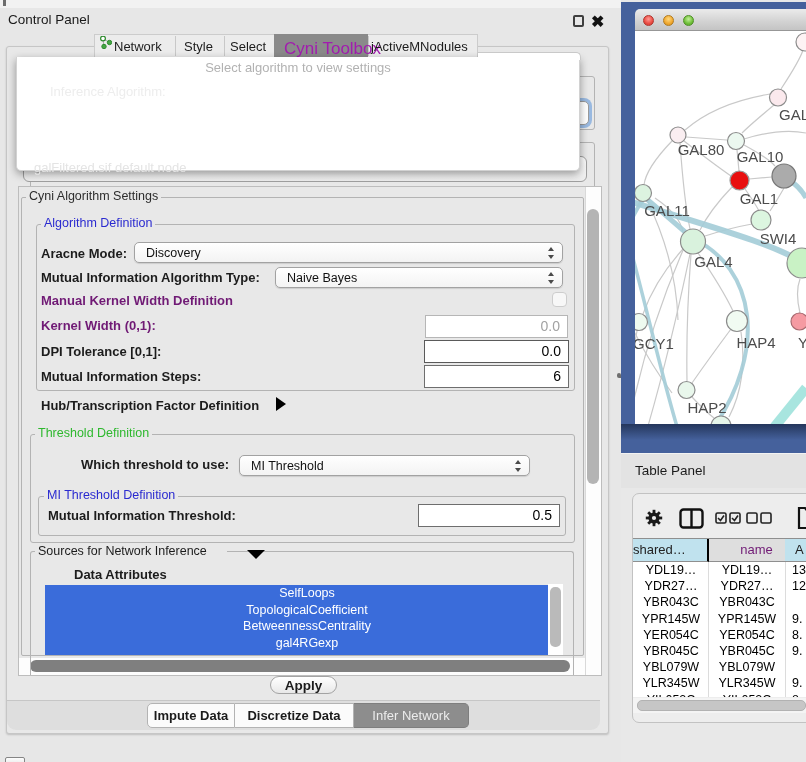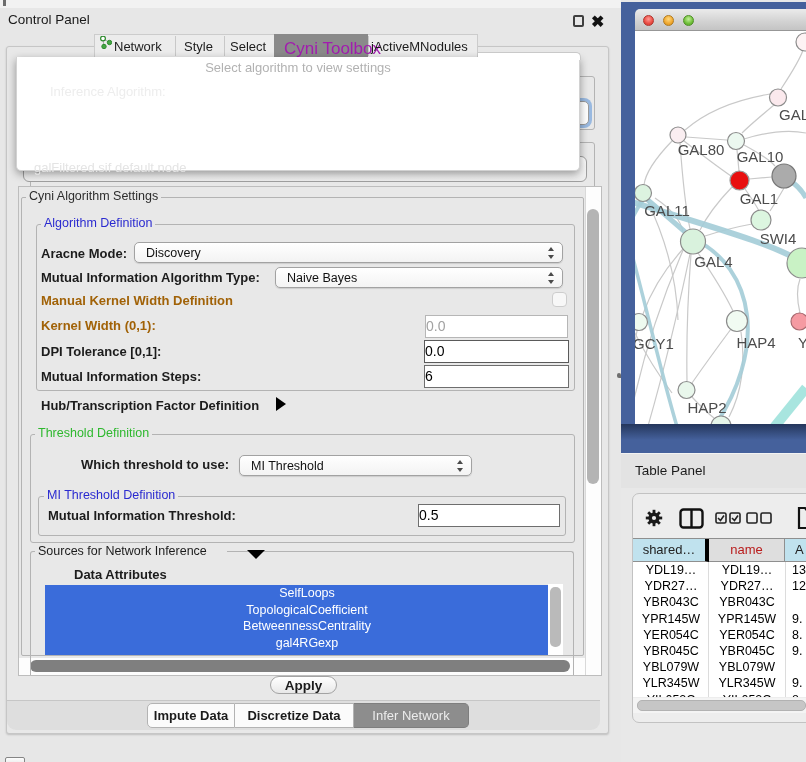--- a/index.html
+++ b/index.html
@@ -1,30 +1,30 @@
 <!DOCTYPE html>
 <html><head>
 <meta charset="utf-8">
 <style>
   * { margin:0; padding:0; box-sizing:border-box; }
   html,body { width:806px; height:762px; overflow:hidden; }
   body { font-family:"Liberation Sans", sans-serif; background:#e8e8e8; position:relative; }
   .abs { position:absolute; }
   .lbl { font-size:13px; font-weight:bold; color:#1c1c1c; white-space:nowrap; }
-  .dis { color:#a16207; }
+  .dis { color:#701a75; }
   .group { position:absolute; border:1px solid #b3b3b3; border-radius:3px; }
   .gtitle { position:absolute; top:-7px; font-size:12.5px; background:#e8e8e8; padding:0 3px; white-space:nowrap; line-height:13px;}
   .combo { position:absolute; border:1px solid #a2a2a2; border-radius:5px;
            background:linear-gradient(#ffffff,#f3f3f3); box-shadow:0 1px 1px rgba(0,0,0,0.12);
            font-size:12.5px; color:#111; }
   .combo .ct { position:absolute; left:11px; top:50%; transform:translateY(-50%); white-space:nowrap;}
   .carr { position:absolute; right:7px; top:50%; width:7px; height:12px; transform:translateY(-50%); }
   .carr:before { content:""; position:absolute; left:0; top:0; border-left:3px solid transparent; border-right:3px solid transparent; border-bottom:4px solid #4a4a4a; }
   .carr:after { content:""; position:absolute; left:0; bottom:0; border-left:3px solid transparent; border-right:3px solid transparent; border-top:4px solid #4a4a4a; }
-  .tfield { position:absolute; background:#fff; font-size:14px; }
+  .tfield { position:absolute; background:#fff; font-size:14px; text-align:right; }
 </style>
 </head>
 <body>
 
 <div class="abs" style="left:0;top:0;width:621px;height:762px;background:#e7e7e7;"></div>
 <div class="abs" style="left:0;top:0;width:621px;height:8px;background:#f2f2f2;"></div>
 <div class="abs" style="left:3px;top:0;width:3px;height:6px;background:#6d6d6d;"></div>
 <div class="abs" style="left:8px;top:12px;font-size:13.5px;color:#1a1a1a;">Control Panel</div>
 
 <div class="abs" style="left:573px;top:15px;width:11px;height:12px;border:2px solid #3e3e3e;border-radius:2px;"></div>
@@ -94,21 +94,21 @@
 <div class="lbl abs" style="left:41px;top:369px;">Mutual Information Steps:</div>
 <div class="tfield" style="left:424px;top:365px;width:145px;height:23px;border:1px solid #6e6e6e;color:#000;line-height:21px;padding-right:7px;">6</div>
 
 <div class="lbl abs" style="left:41px;top:398px;">Hub/Transcription Factor Definition</div>
 <div class="abs" style="left:276px;top:397px;width:0;height:0;border-top:7px solid transparent;border-bottom:7px solid transparent;border-left:10px solid #000;"></div>
 
 <div class="group" style="left:30px;top:434px;width:545px;height:109px;"></div>
 <div class="gtitle" style="left:35px;top:427px;color:#2eb82e;">Threshold Definition</div>
 
 <div class="lbl abs" style="left:81px;top:457px;">Which threshold to use:</div>
-<div class="combo" style="left:239px;top:455px;width:233px;height:21px;">
+<div class="combo" style="left:239px;top:455px;width:291px;height:21px;">
     <span class="ct">MI Threshold</span>
     <span class="carr"></span>
   </div>
 
 <div class="group" style="left:38px;top:496px;width:528px;height:40px;"></div>
 <div class="gtitle" style="left:44px;top:489px;color:#2a2ad0;">MI Threshold Definition</div>
 
 <div class="lbl abs" style="left:48px;top:508px;">Mutual Information Threshold:</div>
 <div class="tfield" style="left:418px;top:504px;width:142px;height:23px;border:1px solid #6e6e6e;color:#000;line-height:21px;padding-right:7px;">0.5</div>
 
@@ -259,22 +259,22 @@
   <rect x="1" y="1" width="10" height="10" rx="1.5" fill="none" stroke="#222" stroke-width="1.6"></rect>
   <rect x="15" y="1" width="10" height="10" rx="1.5" fill="none" stroke="#222" stroke-width="1.6"></rect>
 </svg>
 <svg class="abs" style="left:797px;top:505px;" width="12" height="26" viewBox="0 0 12 26">
   <path d="M2 3 L8 3 L12 8 L12 23 L2 23 Z" fill="none" stroke="#111" stroke-width="2.2"></path>
 </svg>
 
 <div class="abs" style="left:633px;top:538px;width:173px;height:1px;background:#8f8f8f;"></div>
 <div class="abs" style="left:633px;top:539px;width:173px;height:158px;background:#fff;overflow:hidden;">
 
-  <div class="abs" style="left:0;top:0;width:76px;height:23px;background:#c0e2ee;border-right:4px solid #000000;border-bottom:1px solid #8f8f8f;text-align:center;font-size:13px;color:#222;line-height:22px;">shared…</div>
-  <div class="abs" style="left:76px;top:0;width:76px;height:23px;background:#dedede;border-right:1px solid #8f8f8f;border-bottom:1px solid #8f8f8f;text-align:center;font-size:13px;color:#b91c1c;line-height:22px;">name</div>
+  <div class="abs" style="left:0;top:0;width:76px;height:23px;background:#c0e2ee;border-right:2px solid #000000;border-bottom:1px solid #8f8f8f;text-align:left;font-size:13px;color:#222;line-height:22px;">shared…</div>
+  <div class="abs" style="left:76px;top:0;width:96px;height:23px;background:#dedede;border-right:1px solid #8f8f8f;border-bottom:1px solid #8f8f8f;text-align:center;font-size:13px;color:#701a75;line-height:22px;">name</div>
   <div class="abs" style="left:152px;top:0;width:21px;height:23px;background:#c0e2ee;border-bottom:1px solid #8f8f8f;font-size:13px;color:#222;line-height:22px;padding-left:10px;">A</div>
   <div class="abs" style="left:75px;top:23px;width:1px;height:135px;background:#dcdcdc;"></div>
   <div class="abs" style="left:152px;top:23px;width:1px;height:135px;background:#dcdcdc;"></div>
   <div class="abs" style="left:0;top:23px;width:76px;font-size:12.5px;color:#000;line-height:16.2px;text-align:center;">YDL19…<br>YDR27…<br>YBR043C<br>YPR145W<br>YER054C<br>YBR045C<br>YBL079W<br>YLR345W<br>YIL052C</div>
   <div class="abs" style="left:76px;top:23px;width:76px;font-size:12.5px;color:#000;line-height:16.2px;text-align:center;">YDL19…<br>YDR27…<br>YBR043C<br>YPR145W<br>YER054C<br>YBR045C<br>YBL079W<br>YLR345W<br>YIL052C</div>
   <div class="abs" style="left:159px;top:23px;width:30px;font-size:12.5px;color:#000;line-height:16.2px;">13…<br>12…<br>&nbsp;<br>9.<br>8.<br>9.<br>&nbsp;<br>9.<br>8.</div>
 </div>
 
 <div class="abs" style="left:633px;top:698px;width:173px;height:15px;background:#f4f4f4;"></div>
 <div class="abs" style="left:637px;top:700px;width:169px;height:11px;background:#c6c6c6;border:1px solid #b2b2b2;border-radius:5px;"></div>

